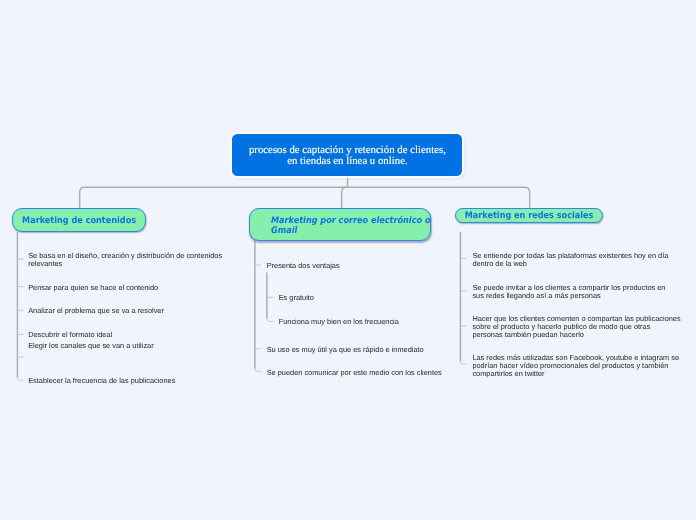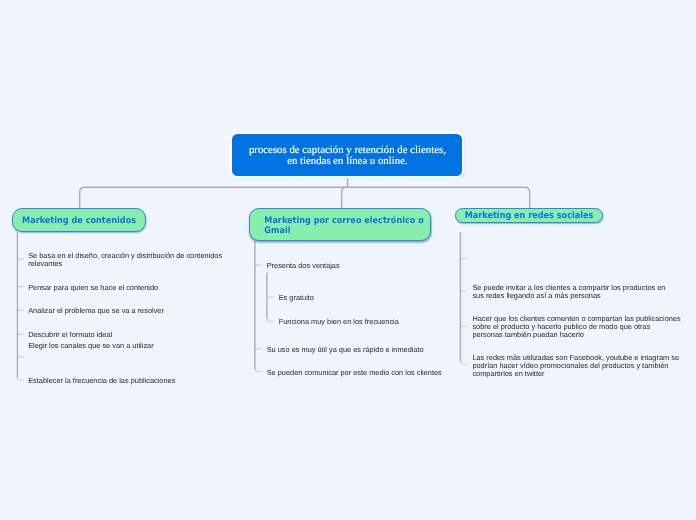--- a/index.html
+++ b/index.html
@@ -22,21 +22,21 @@
     box-shadow:0 0 0 2.2px #ffffff, 1.2px 1.8px 2.2px rgba(80,90,105,0.26);
   }
   .branch-node{
     position:absolute;box-sizing:border-box;background:#86efac;
     border:1.9px solid #2f86ec;border-radius:10px;color:#0d72e5;
     display:flex;align-items:center;justify-content:center;padding-top:3.2px;
     font-family:"DejaVu Sans",sans-serif;font-stretch:condensed;
     font-weight:bold;font-size:9px;letter-spacing:0.02px;line-height:10.6px;
     box-shadow:0.5px 1.1px 1.3px rgba(75,82,95,0.42);
   }
-  .bn2{justify-content:center;padding-left:8px;padding-top:4px;}
+  .bn2{justify-content:flex-end;padding-left:8px;padding-top:4px;font-style:italic;}
   .bn2 .two .ll{display:block;white-space:pre;}
   .leaf{
     position:absolute;color:#26262e;
     font-size:7.38px;line-height:8.05px;
   }
   .leaf .ln{display:block;white-space:pre;}
 </style>
 </head>
 <body>
 
@@ -114,20 +114,24 @@
     </div>
   <div class="leaf" style="left:278.7px;top:318.1px;">
       <span class="ln">Funciona muy bien en los frecuencia</span>
     </div>
   <div class="leaf" style="left:266.7px;top:345.8px;">
       <span class="ln">Su uso es muy útil ya que es rápido e inmediato</span>
     </div>
   <div class="leaf" style="left:266.7px;top:368.5px;">
       <span class="ln">Se pueden comunicar por este medio con los clientes</span>
     </div>
+  <div class="leaf" style="left:472.4px;top:251.5px;">
+      <span class="ln">Se entiende por todas las plataformas existentes hoy en día</span>
+      <span class="ln">dentro de la web</span>
+    </div>
   <div class="leaf" style="left:472.4px;top:284.2px;">
       <span class="ln">Se puede invitar a los clientes a compartir los productos en</span>
       <span class="ln">sus redes llegando así a más personas</span>
     </div>
   <div class="leaf" style="left:472.4px;top:315.3px;">
       <span class="ln">Hacer que los clientes comenten o compartan las publicaciones</span>
       <span class="ln">sobre el producto y hacerlo publico de modo que otras</span>
       <span class="ln">personas también puedan hacerlo</span>
     </div>
   <div class="leaf" style="left:472.4px;top:353.5px;">

